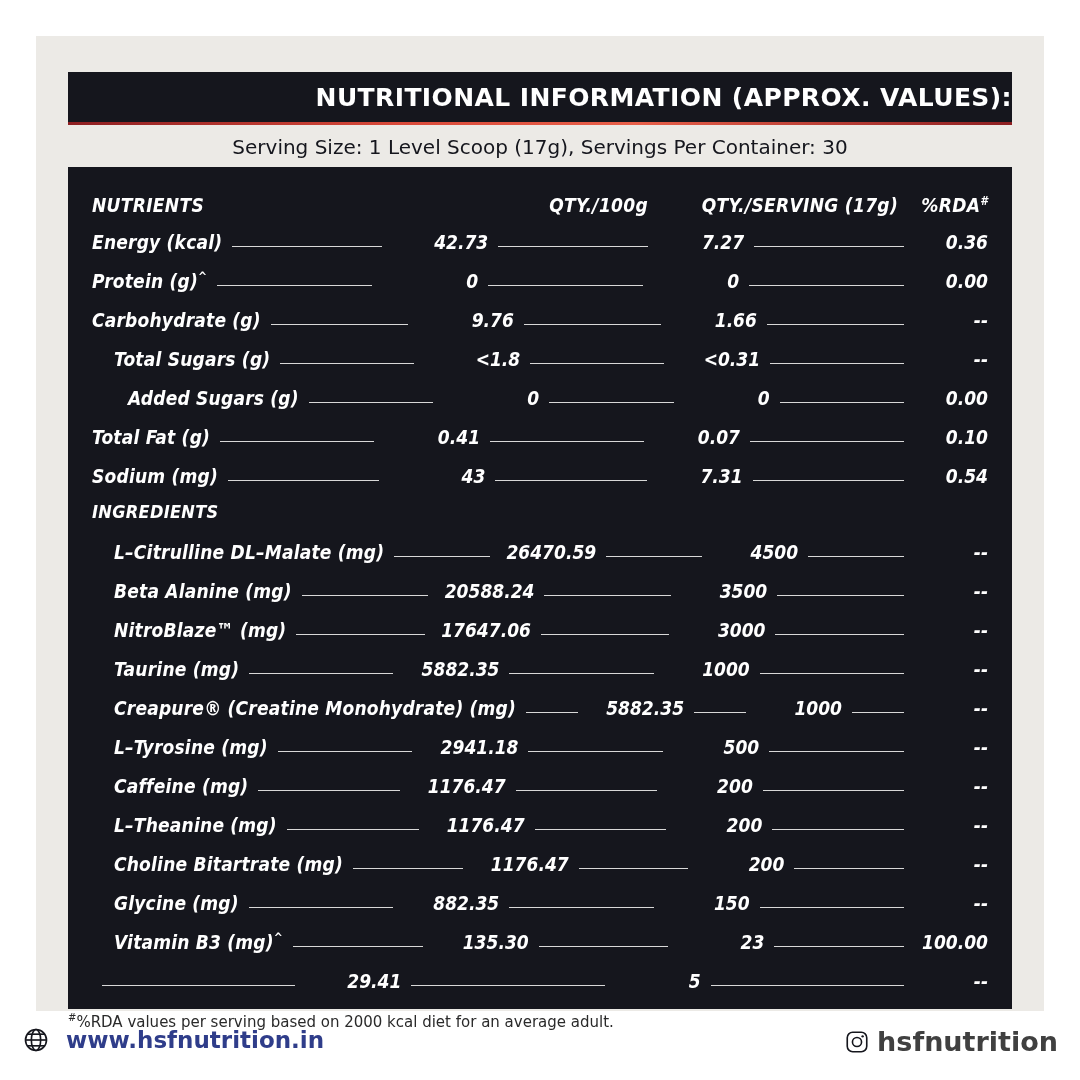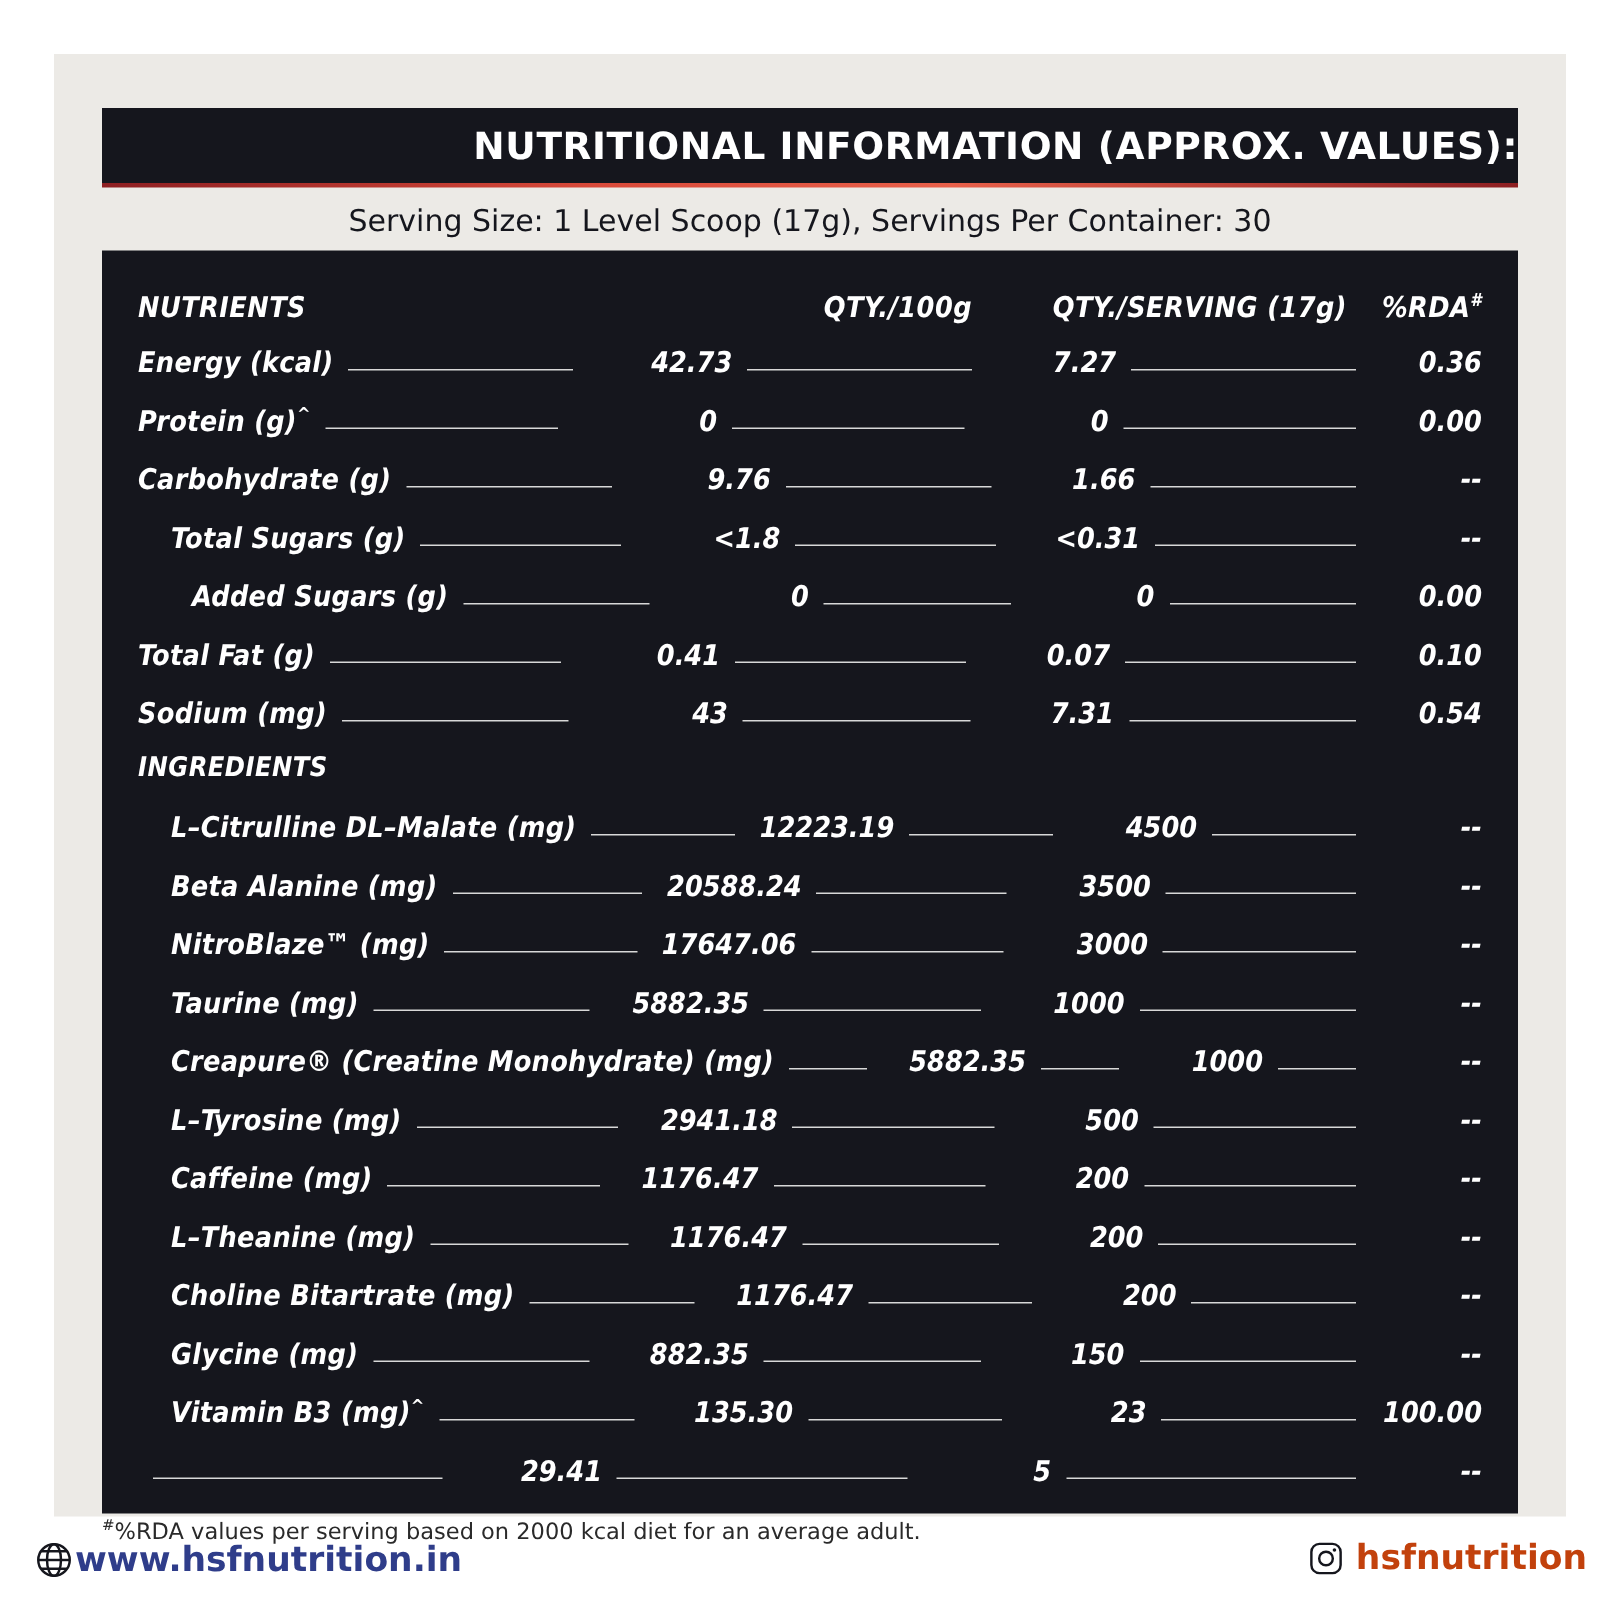--- a/index.html
+++ b/index.html
@@ -152,40 +152,40 @@
     top: 1016px;
     width: 1080px;
     height: 64px;
   }
   .site {
     position: absolute;
     left: 22px;
     top: 10px;
     display: flex;
     align-items: center;
-    gap: 0;
+    gap: 16px;
   }
   .site .txt {
     font-size: 23px;
     font-weight: bold;
     color: #2f3d8a;
     font-family: "DejaVu Sans", sans-serif;
   }
   .insta {
     position: absolute;
     right: 22px;
     top: 10px;
     display: flex;
     align-items: center;
     gap: 7px;
   }
   .insta .txt {
-    font-size: 23px;
-    font-weight: bold;
-    color: #c2410c;
+    font-size: 27px;
+    font-weight: bold;
+    color: #404040;
     font-family: "DejaVu Sans", sans-serif;
   }
   svg { display: block; }
 </style>
 </head>
 <body>
 
 <div class="page">
   <div class="card">
 
@@ -273,21 +273,21 @@
         <div class="val vserv">7.31</div>
         <div class="dots"></div>
         <div class="val vrda">0.54</div>
       </div>
 
       <div class="sect">INGREDIENTS</div>
 
       <div class="row">
         <div class="lbl ing"><span>L–Citrulline DL–Malate (mg)</span><span class="sup"></span></div>
         <div class="dots"></div>
-        <div class="val v100">12223.19</div>
+        <div class="val v100">26470.59</div>
         <div class="dots"></div>
         <div class="val vserv">4500</div>
         <div class="dots"></div>
         <div class="val vrda">--</div>
       </div>
 
       <div class="row">
         <div class="lbl ing"><span>Beta Alanine (mg)</span><span class="sup"></span></div>
         <div class="dots"></div>
         <div class="val v100">20588.24</div>

